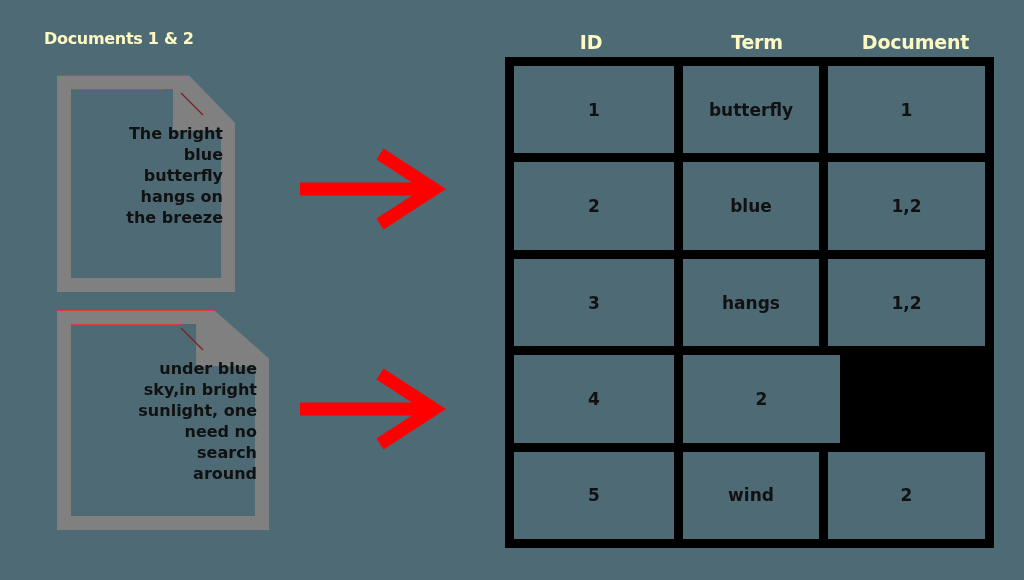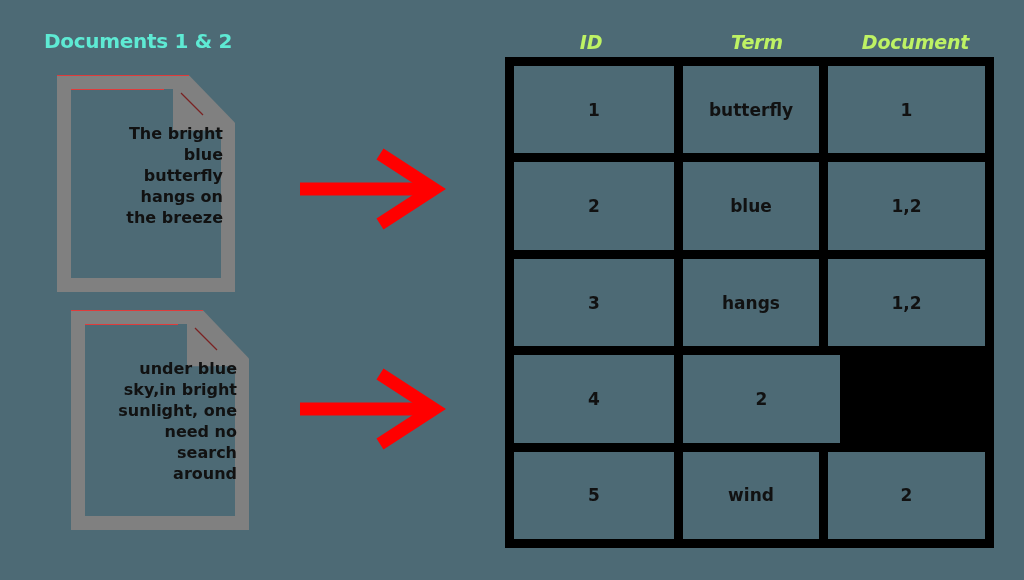--- a/index.html
+++ b/index.html
@@ -17,23 +17,23 @@
   .stage {
     position: absolute;
     inset: 0;
   }
 
   
   .docs-heading {
     position: absolute;
     left: 44px;
     top: 29px;
-    font-size: 20px;
-    font-weight: bold;
-    color: #5eead4;
+    font-size: 16px;
+    font-weight: bold;
+    color: #fef9c3;
     letter-spacing: -0.3px;
     white-space: nowrap;
   }
 
   
   .doc {
     position: absolute;
     box-sizing: border-box;
   }
   .doc-shape {
@@ -78,45 +78,44 @@
     text-align: right;
     color: #111111;
     font-weight: bold;
     font-size: 16px;
     line-height: 21px;
     white-space: pre-line;
   }
 
   #doc1 { left: 57px; top: 75px; width: 178px; height: 217px; }
   #doc1 .doc-text { top: 48px; }
-  #doc2 { left: 71px; top: 310px; width: 178px; height: 220px; }
+  #doc2 { left: 57px; top: 310px; width: 212px; height: 220px; }
   #doc2 .doc-text { top: 48px; }
 
   
   .arrow {
     position: absolute;
   }
 
   
   .table-headers {
     position: absolute;
     left: 505px;
     top: 29px;
     width: 489px;
     height: 26px;
     display: flex;
   }
   .table-headers .th {
     font-size: 19px;
     font-weight: bold;
-    color: #bef264;
+    color: #fef9c3;
     text-align: center;
     line-height: 26px;
     letter-spacing: -0.2px;
-    font-style: italic;
   }
   .th-id { width: 172px; }
   .th-term { width: 160px; }
   .th-doc { width: 157px; }
 
   .grid-table {
     position: absolute;
     left: 505px;
     top: 57px;
     width: 489px;

